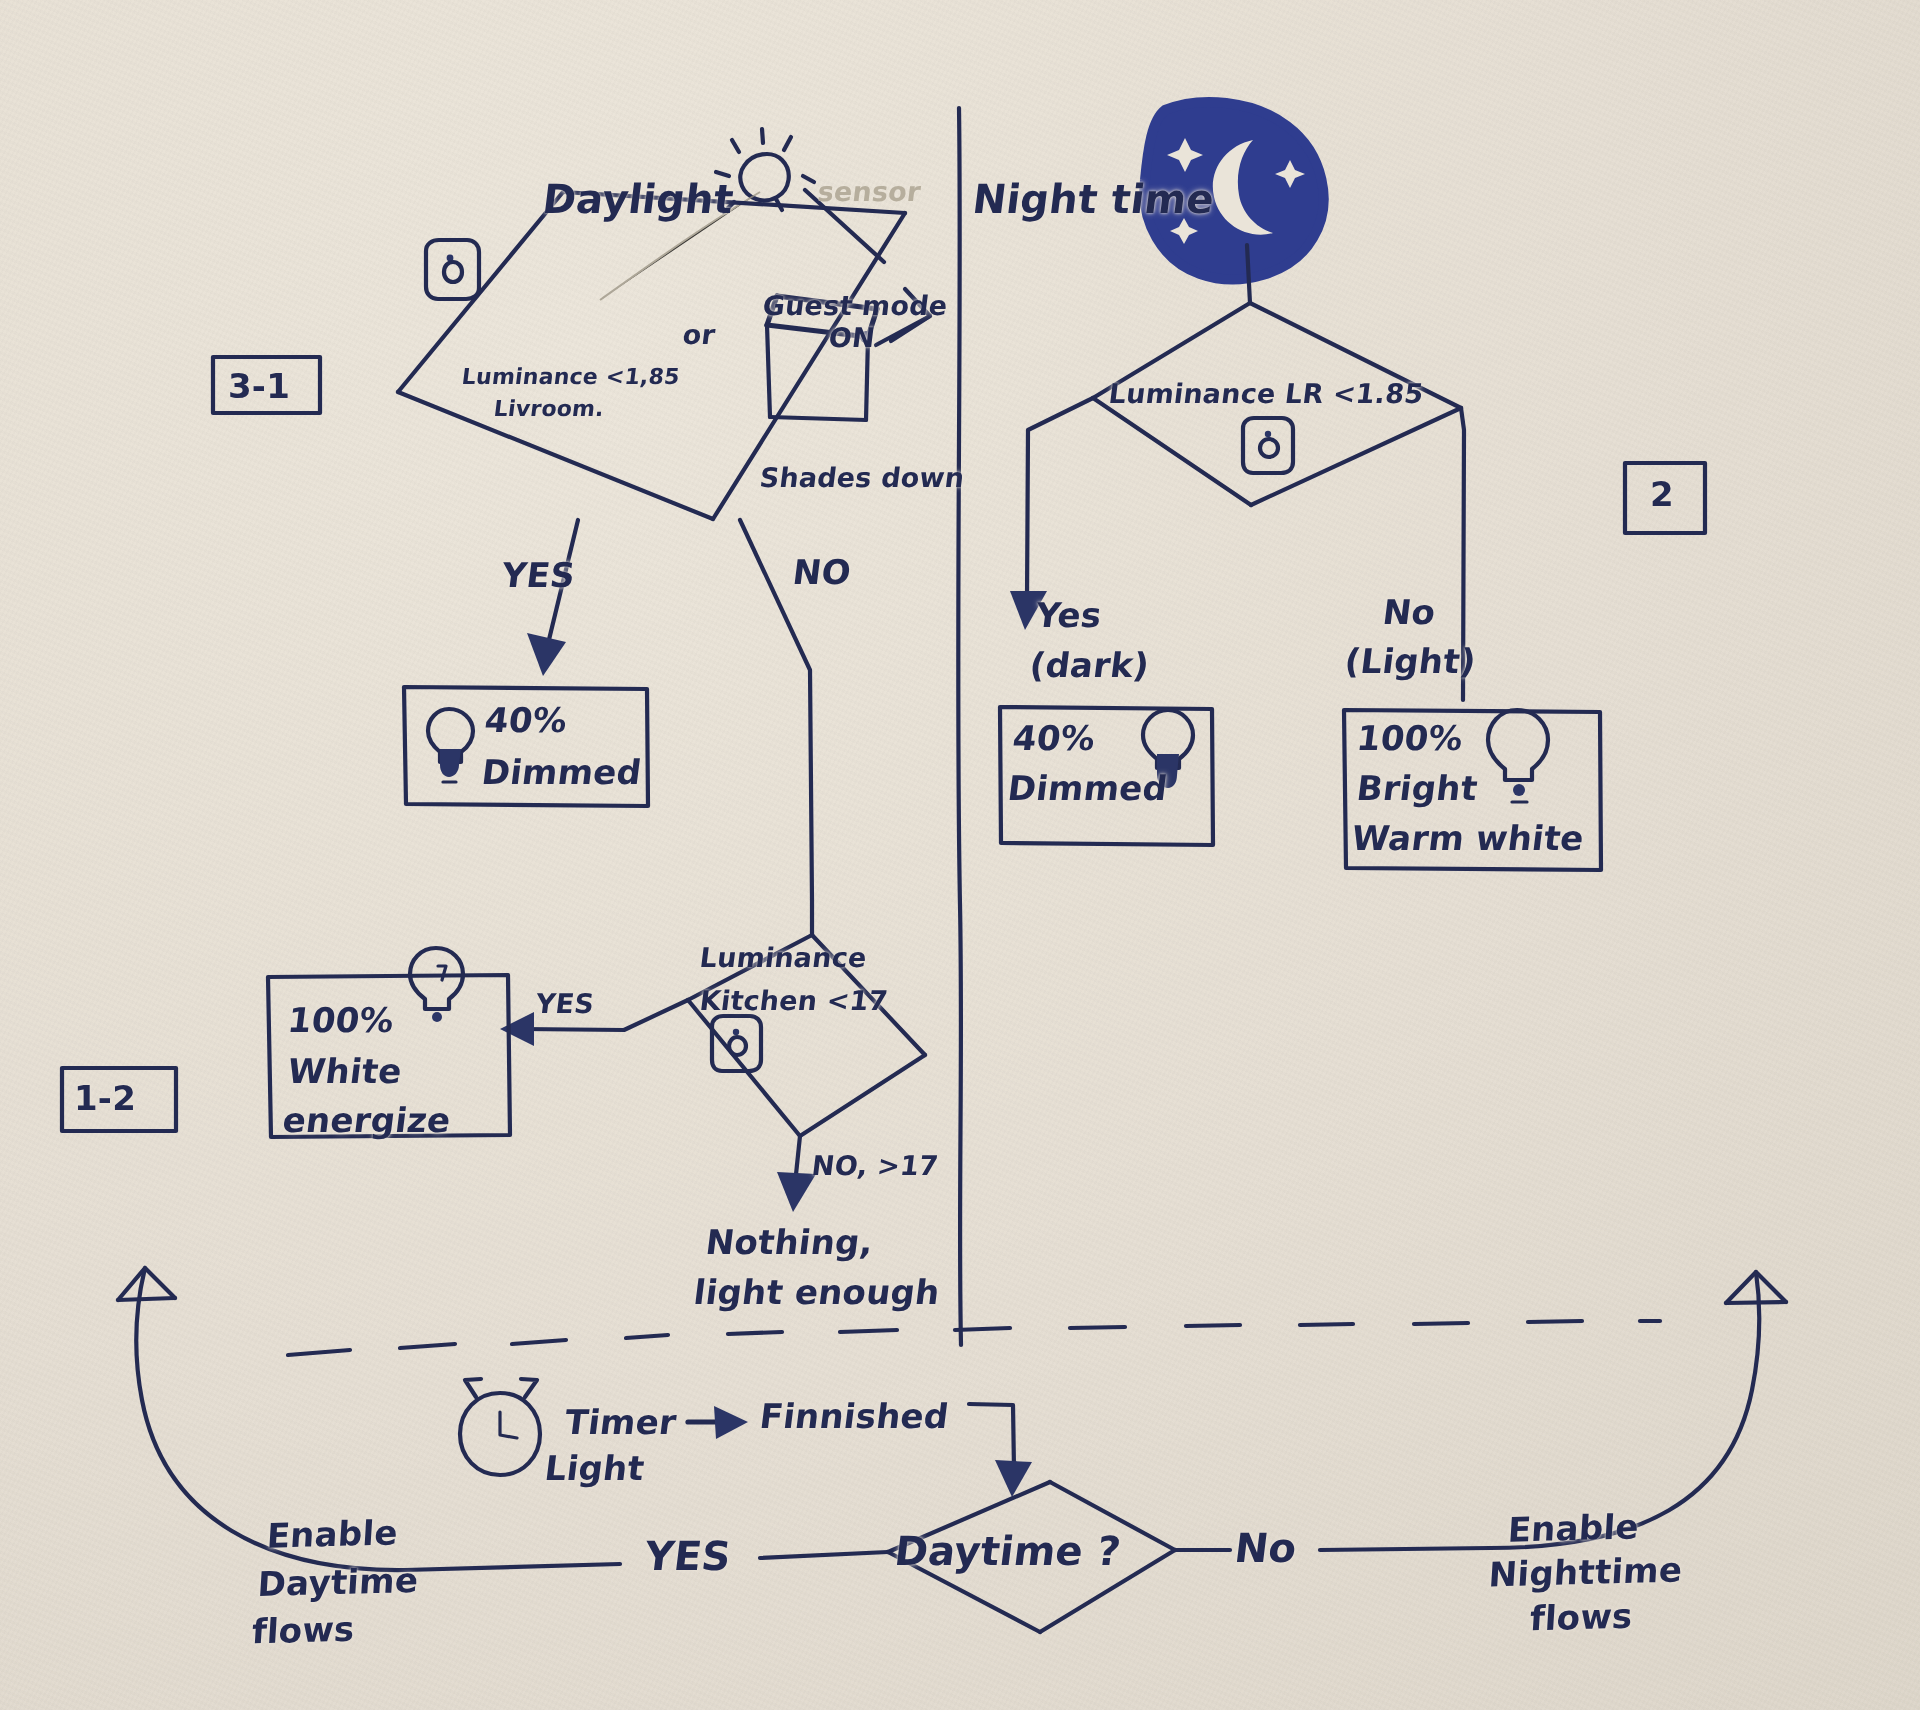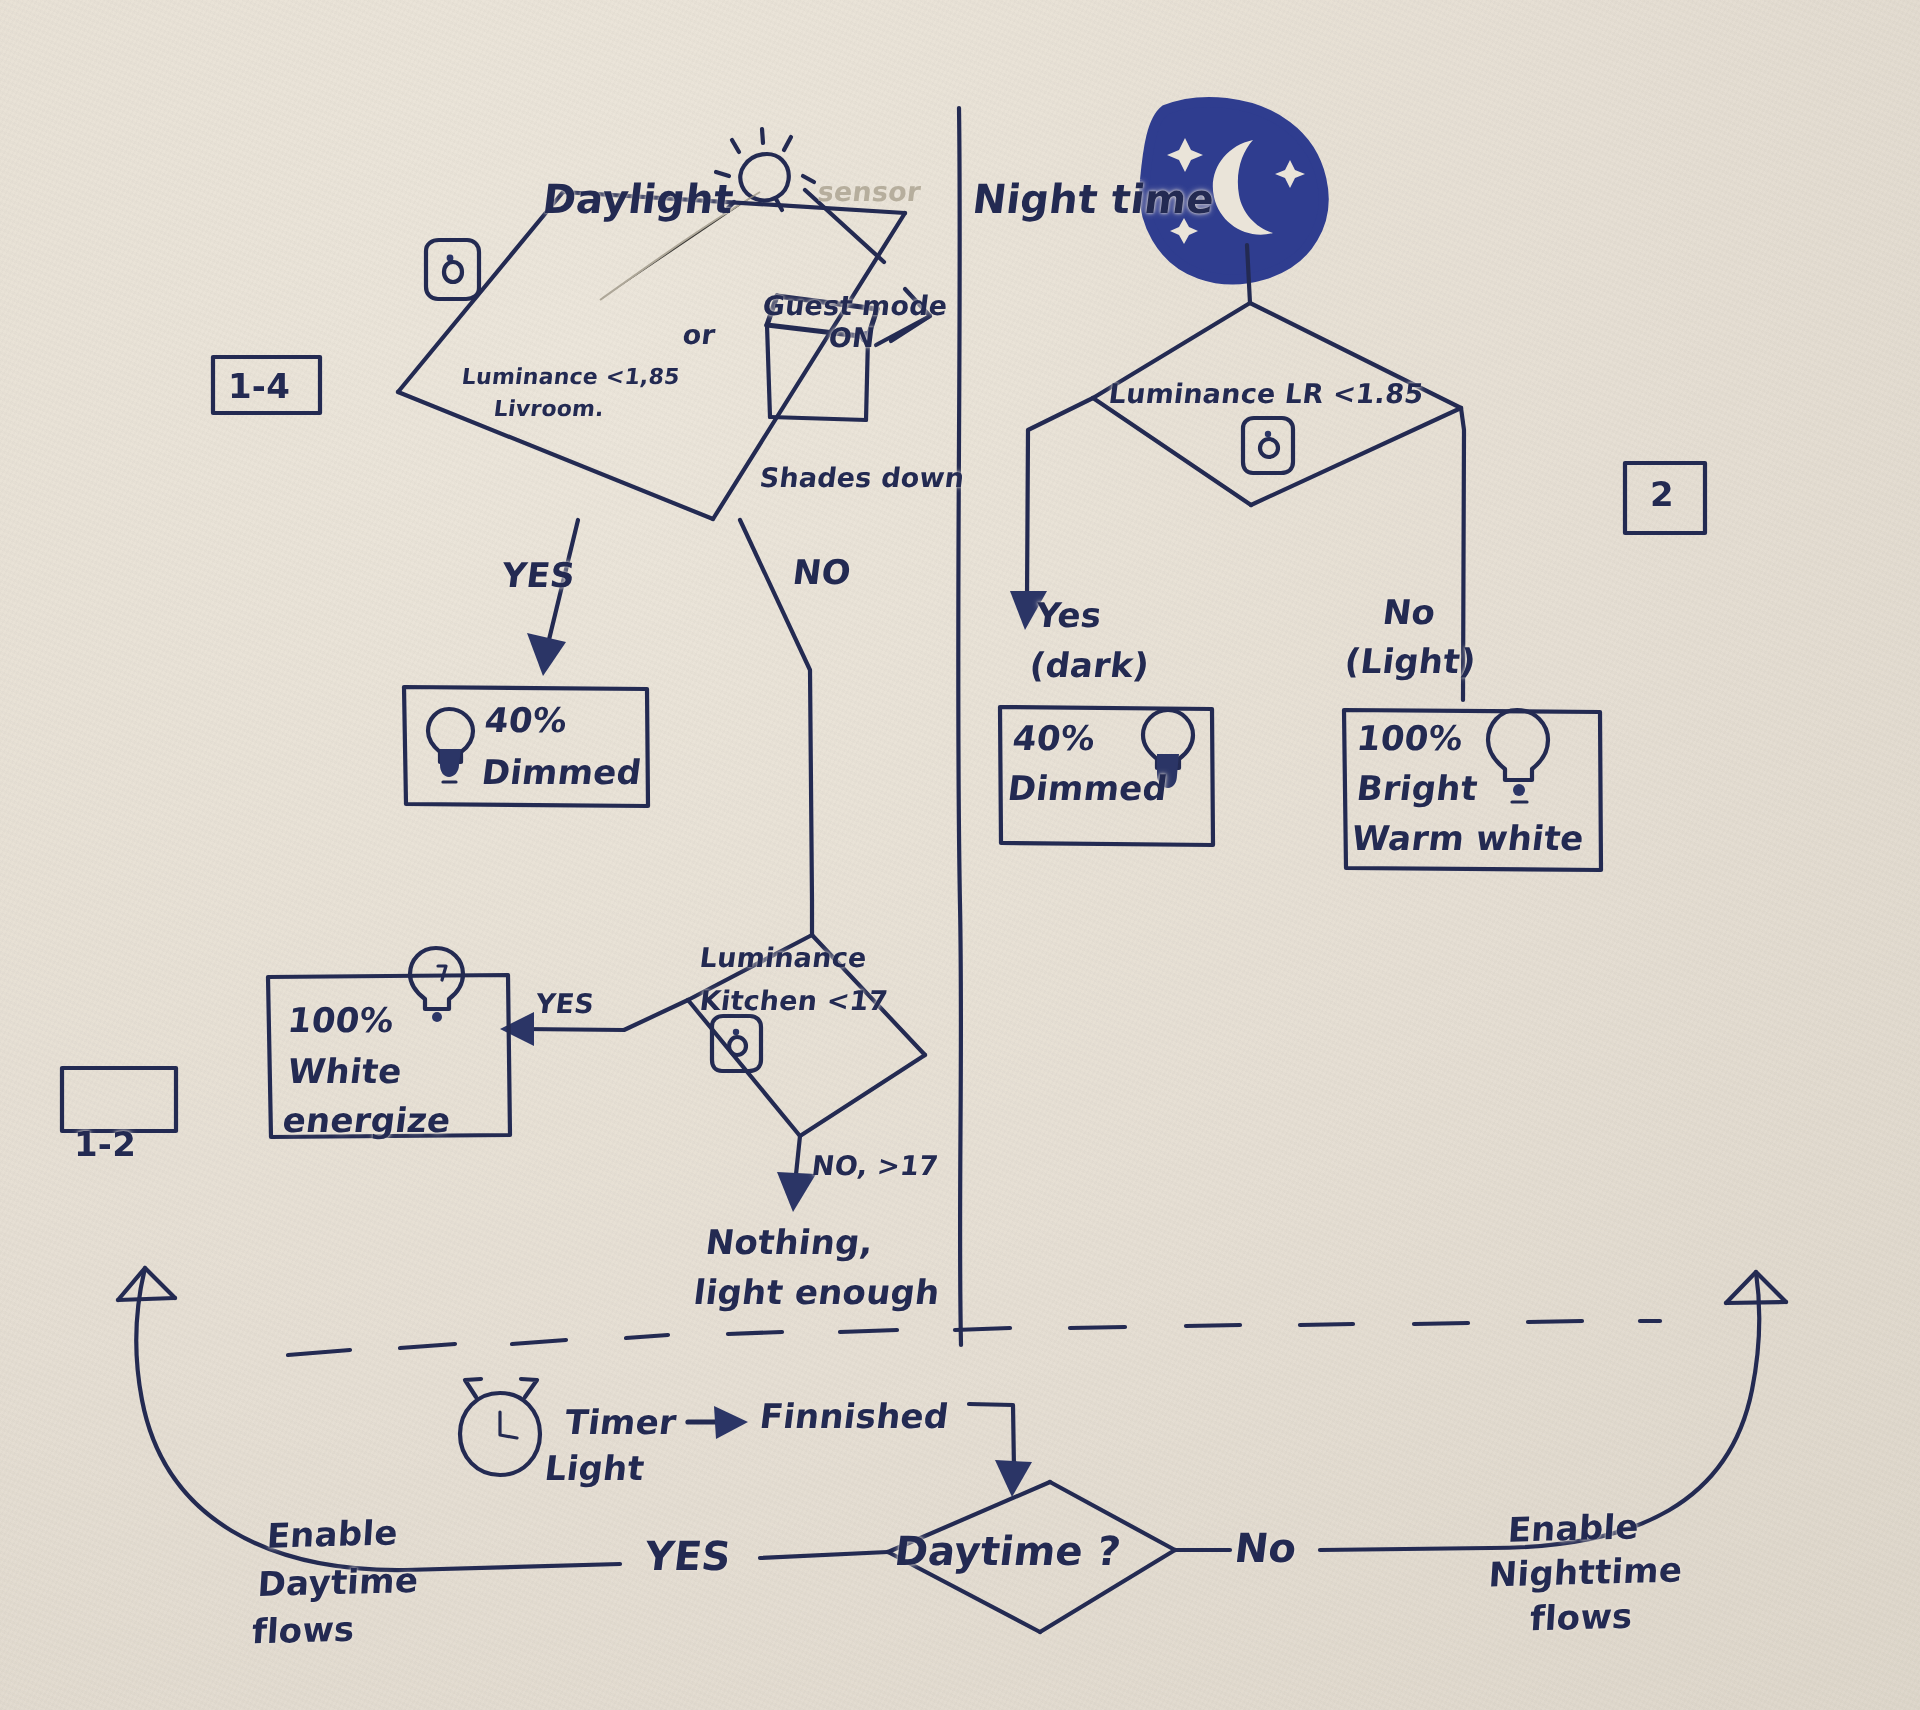--- a/index.html
+++ b/index.html
@@ -246,22 +246,22 @@
     </g>
     <g>
       <path class="ink w4" d="M1625 463 L1705 463 L1705 533 L1625 533 Z"></path>
     </g>
   </svg>
 
   <div class="t xl skew" style="left:543px;top:176px;">Daylight</div>
   <div class="t xl skew" style="left:973px;top:176px;">Night time</div>
   <div class="t md faintlabel skew" style="left:818px;top:176px;">sensor</div>
 
-  <div class="t lg" style="left:228px;top:366px;">1-4</div>
-  <div class="t lg" style="left:74px;top:1078px;margin-top:46px;">1-2</div>
+  <div class="t lg" style="left:228px;top:366px;">3-1</div>
+  <div class="t lg" style="left:74px;top:1078px;">1-2</div>
   <div class="t lg" style="left:1650px;top:474px;">2</div>
 
   <div class="t sm skew" style="left:462px;top:364px;">Luminance &lt;1,85</div>
   <div class="t sm skew" style="left:494px;top:396px;">Livroom.</div>
 
   <div class="t md skew" style="left:683px;top:319px;">or</div>
 
   <div class="t md skew" style="left:763px;top:290px;">Guest mode</div>
   <div class="t md skew" style="left:829px;top:322px;">ON</div>
 

